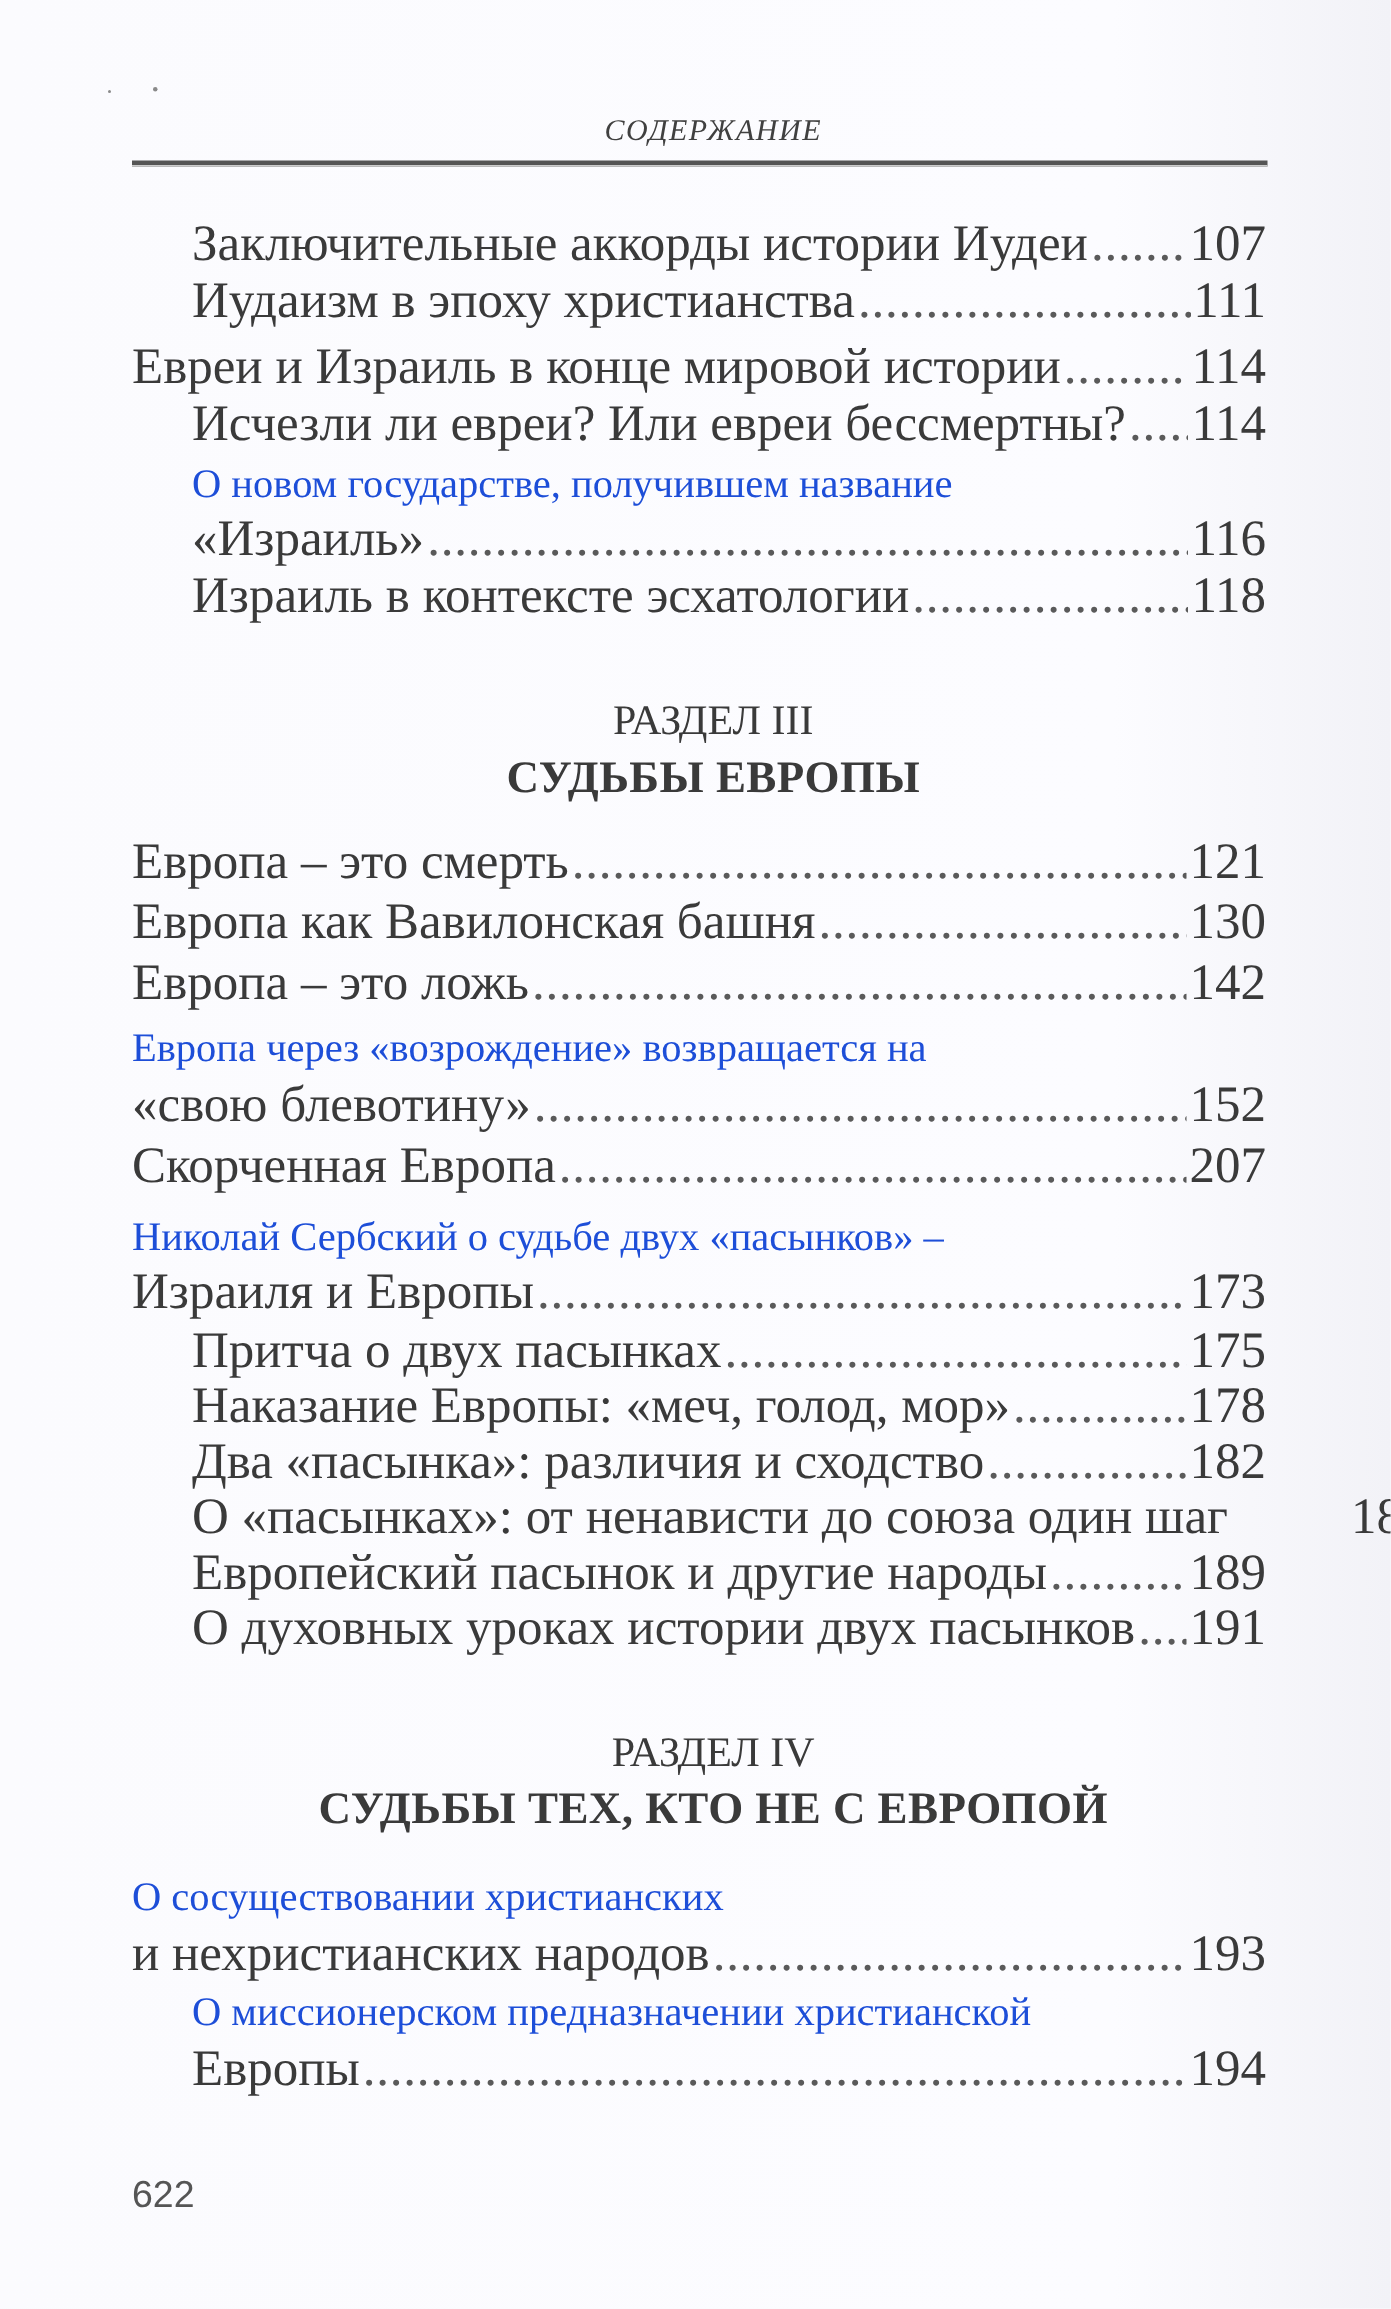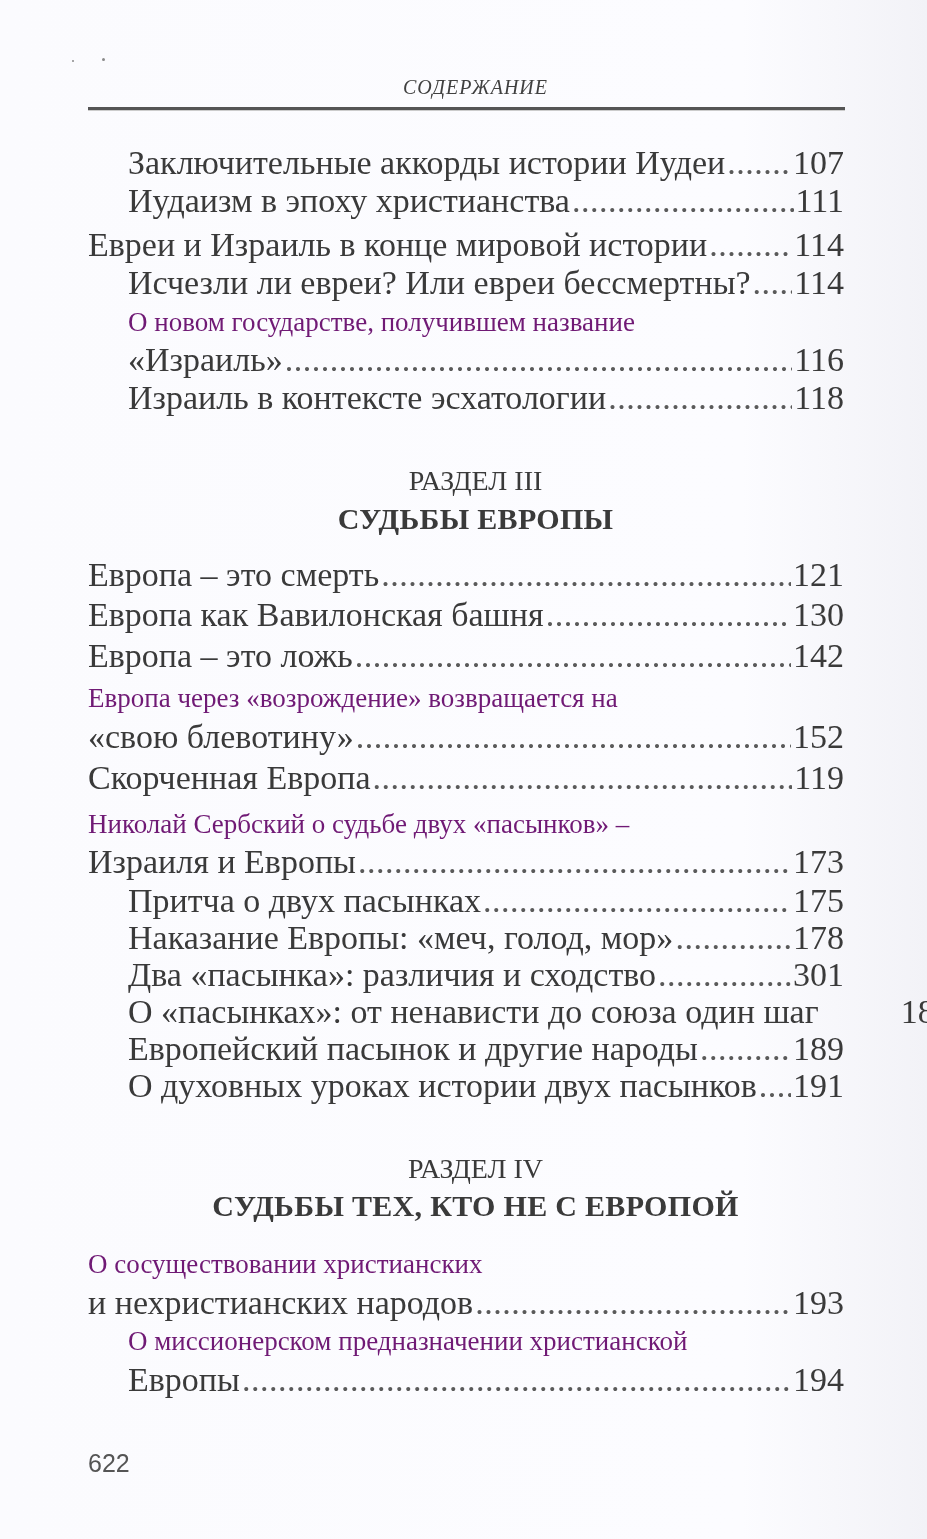--- a/index.html
+++ b/index.html
@@ -27,21 +27,21 @@
     position: absolute; height: 38px; display: flex; align-items: baseline;
     font-size: 34px; line-height: 38px; color: #3a3a3a;
   }
   .row .t { white-space: nowrap; }
   .row .dots {
     flex: 1; overflow: hidden; white-space: nowrap; margin: 0 2px; color: #5a5a5a;
     letter-spacing: 0.5px;
   }
   .row .dots::after { content: "........................................................................................................................................................"; }
   .row .p { white-space: nowrap; }
-  .plain { position: absolute; font-size: 27px; line-height: 38px; color: #701a75; white-space: nowrap; }
+  .plain { position: absolute; font-size: 27px; line-height: 38px; color: #1d4ed8; white-space: nowrap; }
   .sec-label {
     position: absolute; left: 0; width: 927px; text-align: center;
     font-size: 28px; color: #3a3a3a; margin-left: 12px;
   }
   .sec-title {
     position: absolute; left: 0; width: 927px; text-align: center;
     font-size: 30px; font-weight: bold; color: #3a3a3a; margin-left: 12px; letter-spacing: 0.3px;
   }
   .page-num {
     position: absolute; left: 88px; top: 1449px; font-family: "Liberation Sans", sans-serif;
@@ -113,42 +113,42 @@
   </div>
   <div class="plain" style="left:88px;top:679px;">Европа через «возрождение» возвращается на</div>
   <div class="row" style="left:88px;width:756px;top:718px;">
     <span class="t">«свою блевотину»</span>
     <span class="dots"></span>
     <span class="p">152</span>
   </div>
   <div class="row" style="left:88px;width:756px;top:759px;">
     <span class="t">Скорченная Европа</span>
     <span class="dots"></span>
-    <span class="p">119</span>
+    <span class="p">207</span>
   </div>
   <div class="plain" style="left:88px;top:805px;">Николай Сербский о судьбе двух «пасынков» –</div>
   <div class="row" style="left:88px;width:756px;top:843px;">
     <span class="t">Израиля и Европы</span>
     <span class="dots"></span>
     <span class="p">173</span>
   </div>
   <div class="row" style="left:128px;width:716px;top:882px;">
     <span class="t">Притча о двух пасынках</span>
     <span class="dots"></span>
     <span class="p">175</span>
   </div>
   <div class="row" style="left:128px;width:716px;top:919px;">
     <span class="t">Наказание Европы: «меч, голод, мор»</span>
     <span class="dots"></span>
     <span class="p">178</span>
   </div>
   <div class="row" style="left:128px;width:716px;top:956px;">
     <span class="t">Два «пасынка»: различия и сходство</span>
     <span class="dots"></span>
-    <span class="p">301</span>
+    <span class="p">182</span>
   </div>
   <div class="row" style="left:128px;width:716px;top:993px;gap:39px;">
     <span class="t">О «пасынках»: от ненависти до союза один шаг</span>
     <span class="dots"></span>
     <span class="p">187</span>
   </div>
   <div class="row" style="left:128px;width:716px;top:1030px;">
     <span class="t">Европейский пасынок и другие народы</span>
     <span class="dots"></span>
     <span class="p">189</span>

